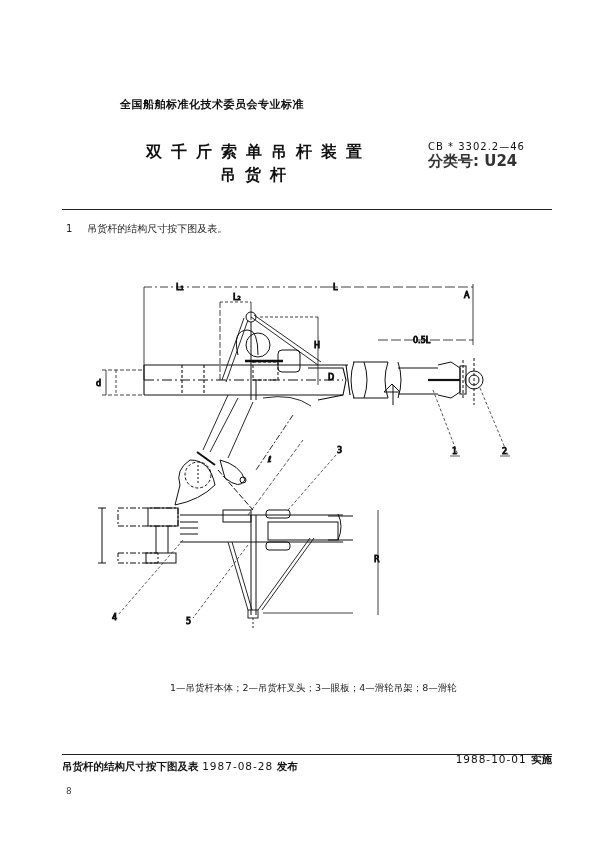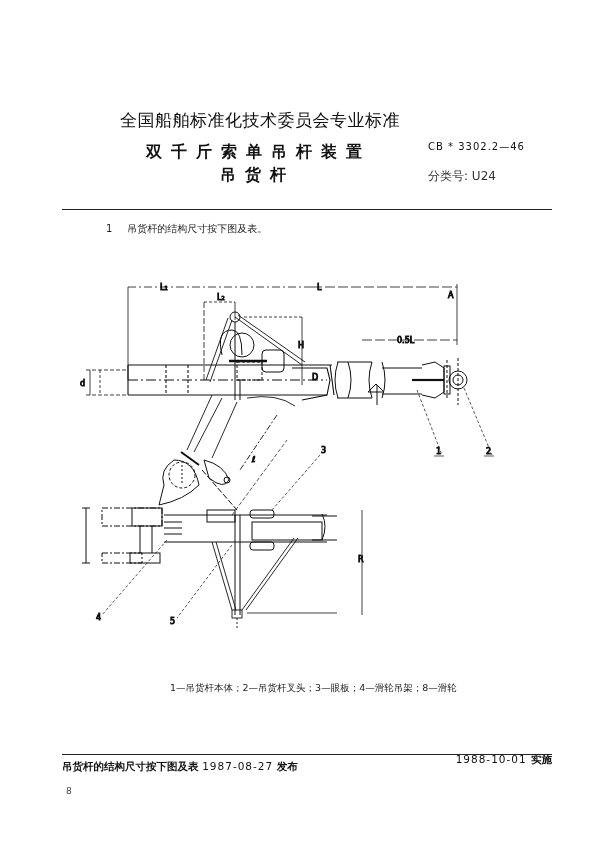--- a/index.html
+++ b/index.html
@@ -1,27 +1,27 @@
 <!DOCTYPE html>
 <html><head>
   <meta charset="utf-8">
   <style>
     html, body { margin: 0; padding: 0; background: #ffffff; }
     body { width: 600px; height: 850px; position: relative; overflow: hidden;
            font-family: "DejaVu Sans", sans-serif; color: #111; }
     .abs { position: absolute; }
-    .org-header { left: 120px; top: 97px; font-size: 17px; font-weight: normal; letter-spacing: 0.5px; margin-top: 12px; }
+    .org-header { left: 120px; top: 97px; font-size: 11px; font-weight: bold; letter-spacing: 0.5px; }
     .title-main { left: 146px; top: 142px; font-size: 16px; font-weight: bold; letter-spacing: 9px; }
     .title-sub { left: 220px; top: 165px; font-size: 16px; font-weight: bold; letter-spacing: 9px; }
     .std-code { left: 428px; top: 141px; font-size: 10px; letter-spacing: 1px; }
-    .class-code { left: 428px; top: 168px; font-size: 12px; color: #333; }
+    .class-code { left: 428px; top: 152px; font-size: 15px; color: #333; font-weight: bold; }
     .top-rule { left: 62px; top: 209px; width: 490px; height: 1px; background: #222; }
-    .clause { left: 66px; top: 222px; font-size: 10px; color: #222; margin-left: 40px; }
+    .clause { left: 66px; top: 222px; font-size: 10px; color: #222; }
     .clause .num { display: inline-block; width: 18px; }
-    .drawing { left: 72px; top: 270px; width: 460px; height: 410px; }
+    .drawing { left: 88px; top: 270px; width: 460px; height: 410px; }
     .caption { left: 170px; top: 682px; font-size: 9.5px; color: #222; }
     .bottom-rule { left: 62px; top: 754px; width: 490px; height: 1px; background: #222; }
     .publisher { left: 62px; top: 760px; font-size: 10.5px; font-weight: bold; }
     .publish-date { font-weight: normal; letter-spacing: 1px; }
     .effective { right: 48px; top: 753px; font-size: 10.5px; letter-spacing: 1px; }
     .effective b { letter-spacing: 0; }
     .page-num { left: 66px; top: 786px; font-size: 9px; color: #444; }
     svg text { font-family: "DejaVu Sans", sans-serif; font-size: 8px; fill: #222; }
   </style>
 </head>
@@ -195,20 +195,20 @@
     <text x="24" y="350">4</text>
     <text x="98" y="354">5</text>
   </svg>
 </div>
 
 <div class="abs caption">1—吊货杆本体；2—吊货杆叉头；3—眼板；4—滑轮吊架；8—滑轮</div>
 
 <div class="abs bottom-rule"></div>
 <div class="abs publisher">
   <span>吊货杆的结构尺寸按下图及表</span>
-  <span class="publish-date">1987-08-27</span>
+  <span class="publish-date">1987-08-28</span>
   <span>发布</span>
 </div>
 <div class="abs effective">
   <span>1988-10-01</span>
   <b>实施</b>
 </div>
 <div class="abs page-num">8</div>
 
 </body></html>

